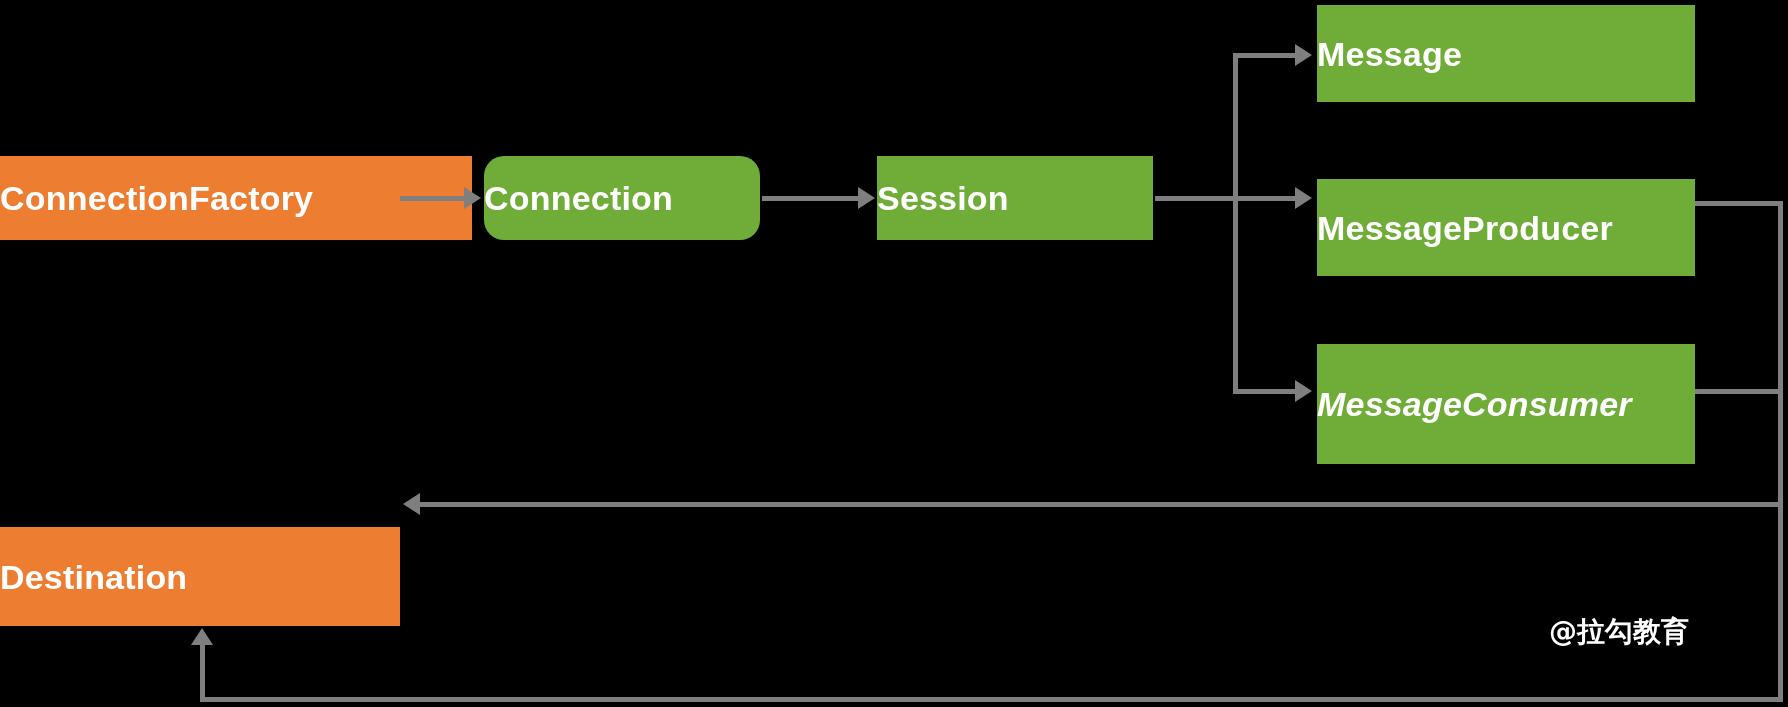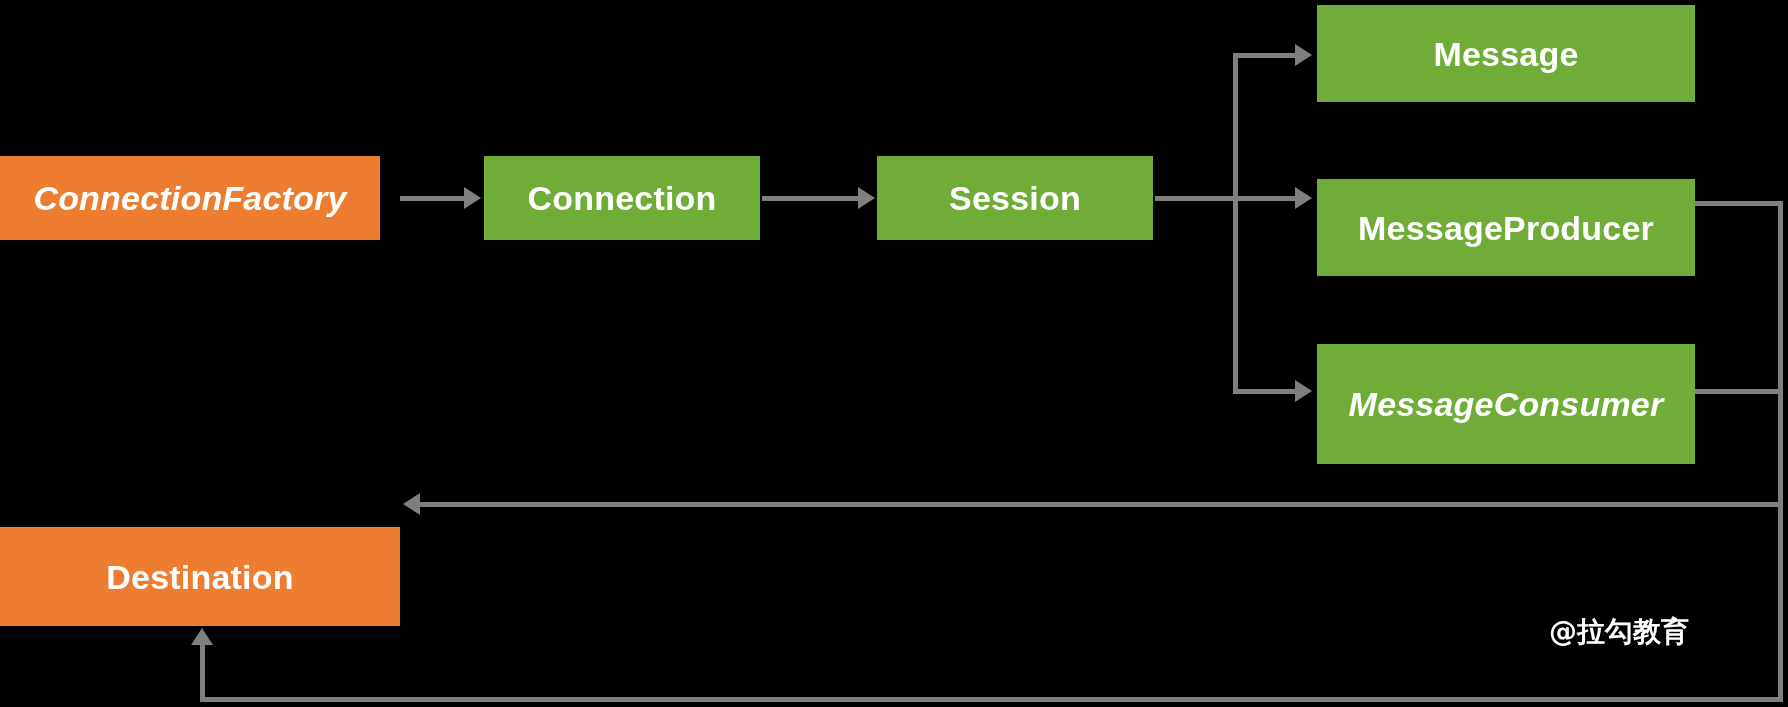--- a/index.html
+++ b/index.html
@@ -13,21 +13,20 @@
     width: 1788px;
     height: 707px;
     background: #000000;
     overflow: hidden;
     font-family: "Liberation Sans", "DejaVu Sans", sans-serif;
   }
   .node {
     position: absolute;
     display: flex;
     align-items: center;
-    justify-content: center;
     color: #ffffff;
     font-weight: bold;
     font-size: 34px;
     letter-spacing: 0.2px;
     line-height: 1;
     box-sizing: border-box;
     white-space: nowrap;
   }
   .node.orange { background: #ED7D31; }
   .node.green  { background: #70AD38; }
@@ -68,25 +67,25 @@
     font-size: 28px;
     white-space: nowrap;
     font-family: "DejaVu Sans", "Liberation Sans", sans-serif;
   }
 </style>
 </head>
 <body>
 
 <div id="canvas">
 
-  <div class="node orange" style="left:0px; top:156px; width:380px; height:84px;font-style:italic;">
+  <div class="node orange" style="left:0px; top:156px; width:472px; height:84px;">
     <span>ConnectionFactory</span>
   </div>
 
-  <div class="node green" style="left:484px; top:156px; width:276px; height:84px;">
+  <div class="node green" style="left:484px; top:156px; width:276px; height:84px;border-radius:20px;">
     <span>Connection</span>
   </div>
 
   <div class="node green" style="left:877px; top:156px; width:276px; height:84px;">
     <span>Session</span>
   </div>
 
   <div class="node green" style="left:1317px; top:5px; width:378px; height:97px;">
     <span>Message</span>
   </div>

